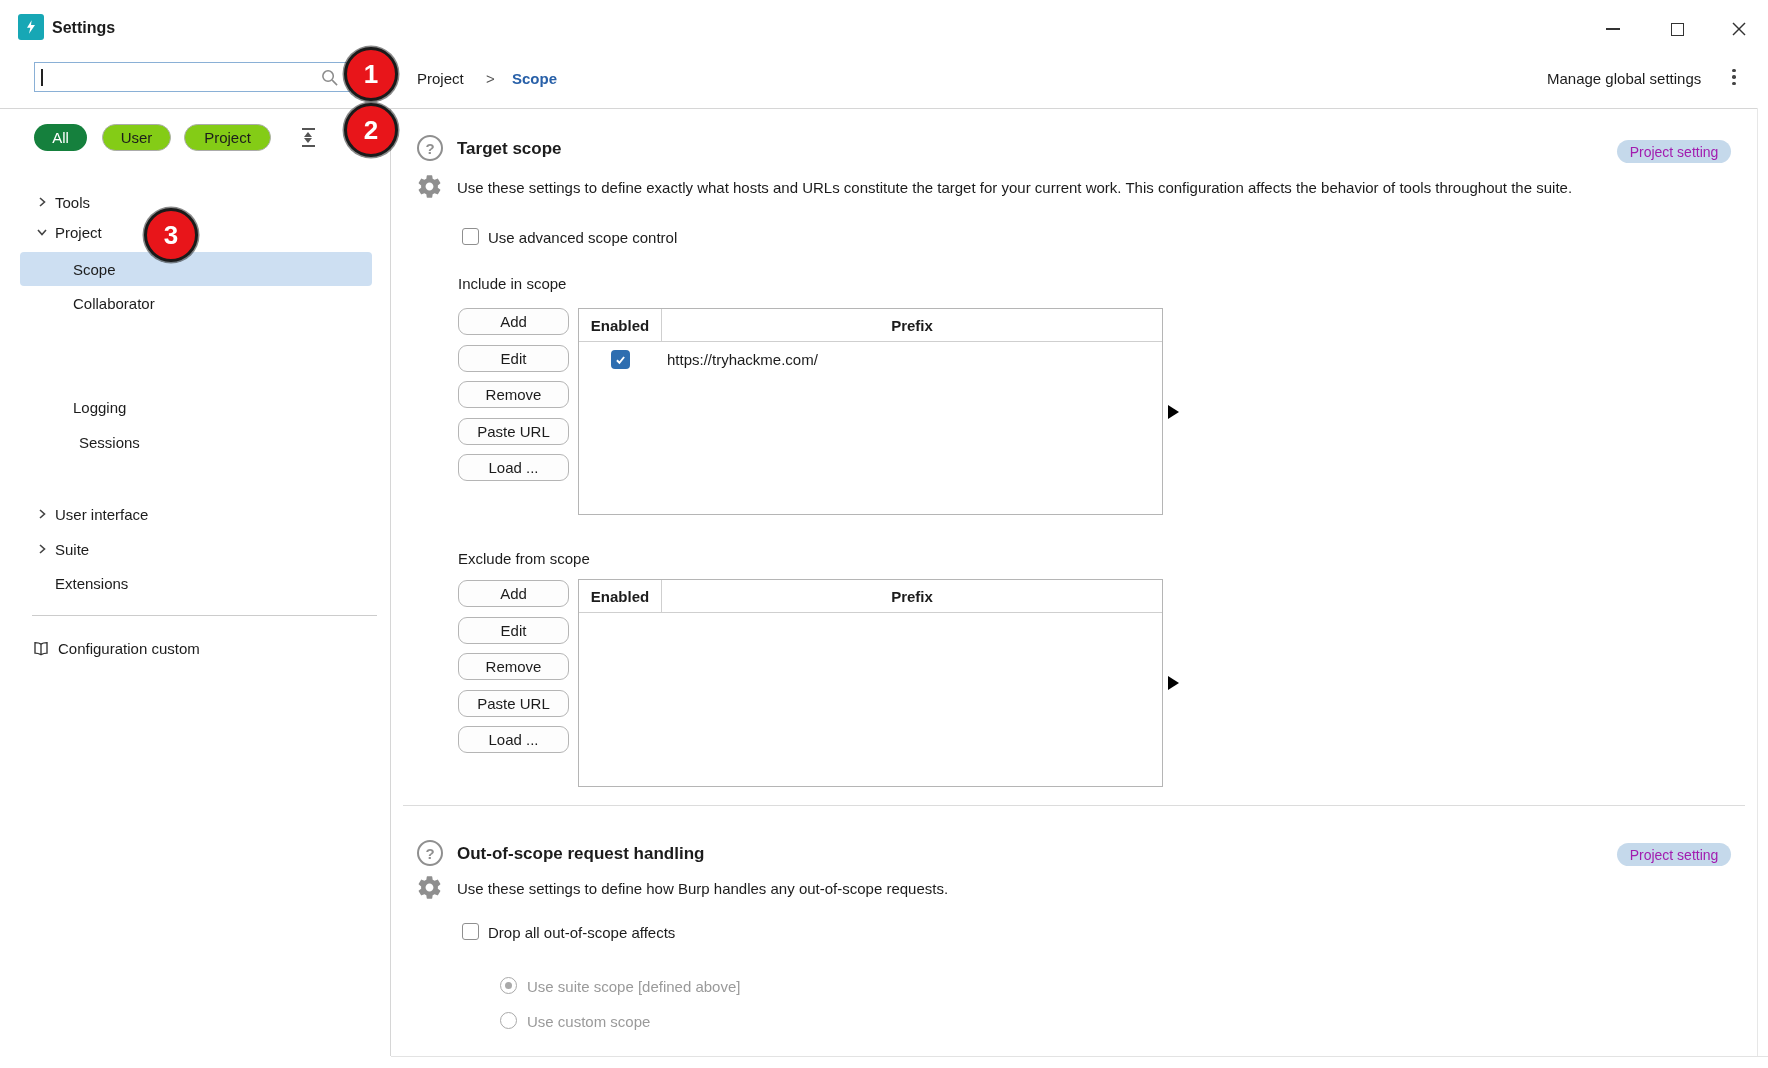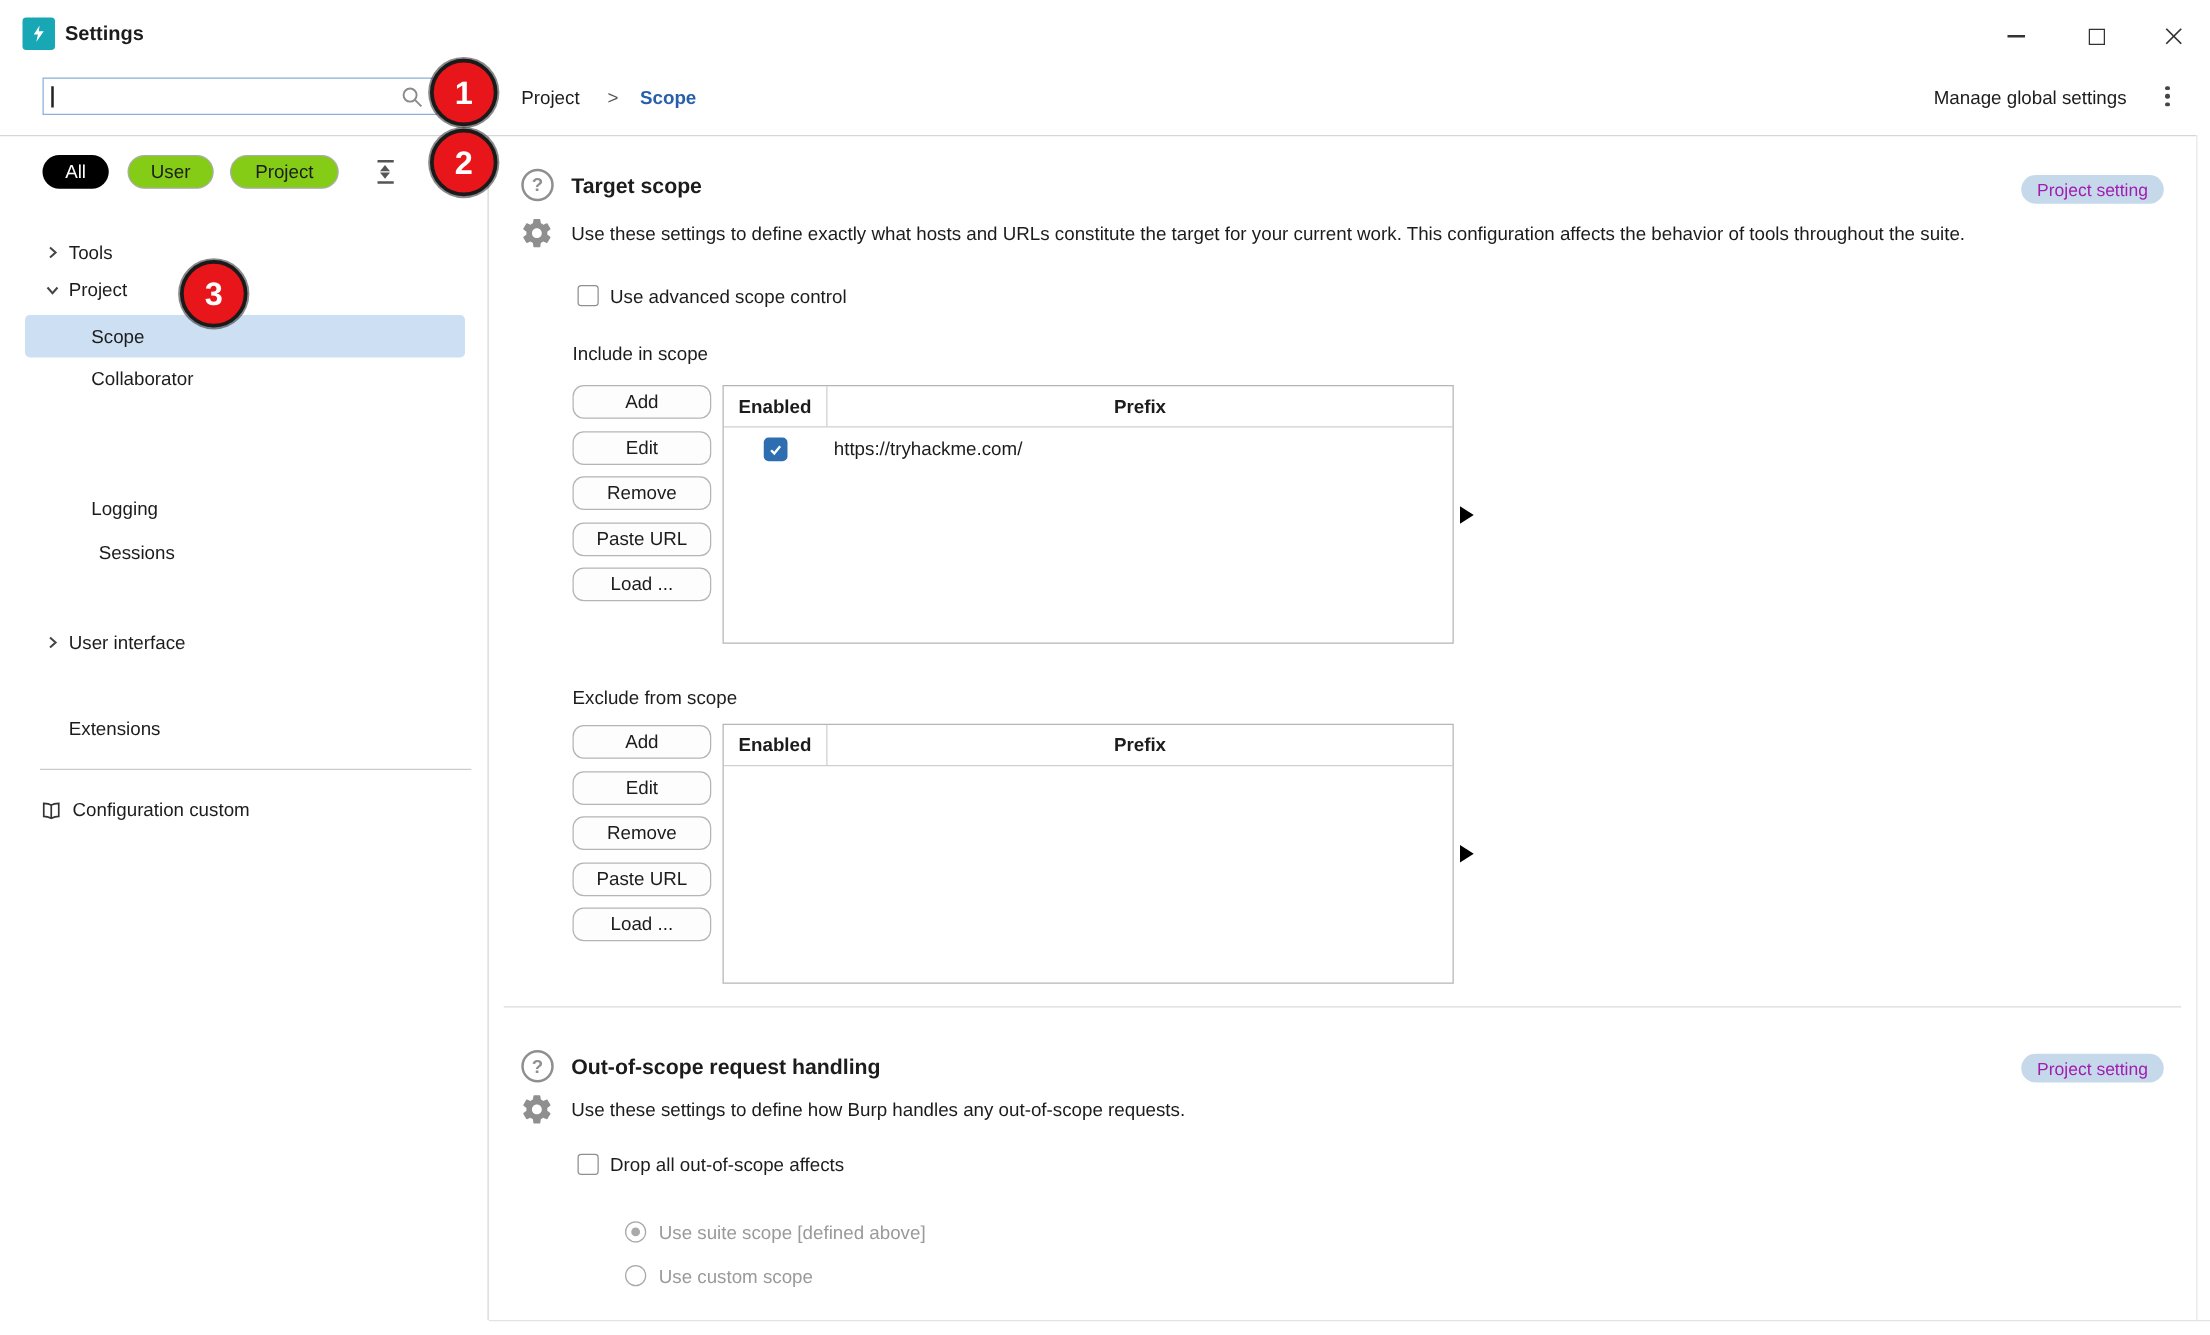--- a/index.html
+++ b/index.html
@@ -24,21 +24,21 @@
   .caret { left:41px; top:69px; width:1.5px; height:17px; background:#222; }
   .search-icon { left:320px; top:68px; width:19px; height:19px; }
 
   
   .hline { height:1px; background:#d6d6d6; }
   .vline { width:1px; background:#d6d6d6; }
 
   
   .pill { top:124px; height:27px; border-radius:14px; font-size:15px;
           display:flex; align-items:center; justify-content:center; cursor:default; }
-  .pill.on  { background:#000000; color:#fff; }
+  .pill.on  { background:#15803d; color:#fff; }
   .pill.off { background:#84cc16; color:#1c1c1c; border:1px solid #ababab; }
   .collapse-icon { left:297px; top:126px; width:22px; height:22px; display:flex; flex-direction:column;
                    align-items:center; justify-content:center; }
   .collapse-icon .bar { width:13px; height:2px; background:#555; margin:1px 0; }
   .collapse-icon .tri-up { width:0; height:0; border-left:4px solid transparent; border-right:4px solid transparent;
                            border-bottom:5px solid #555; margin:1px 0 0; }
   .collapse-icon .tri-down { width:0; height:0; border-left:4px solid transparent; border-right:4px solid transparent;
                              border-top:5px solid #555; margin:1px 0; }
 
   
@@ -168,20 +168,26 @@
   </div>
   <div class="abs tree-row" style="top:425px;margin-left:24px;">
     <span class="lbl-top">Sessions</span>
   </div>
   <div class="abs tree-row" style="top:497px;">
     <svg class="chev" viewBox="0 0 12 12">
         <polyline points="4,2 8.5,6 4,10" fill="none" stroke="#444" stroke-width="1.6"></polyline>
       </svg>
     <span class="lbl-top">User interface</span>
   </div>
+  <div class="abs tree-row" style="top:532px;">
+    <svg class="chev" viewBox="0 0 12 12">
+        <polyline points="4,2 8.5,6 4,10" fill="none" stroke="#444" stroke-width="1.6"></polyline>
+      </svg>
+    <span class="lbl-top">Suite</span>
+  </div>
   <div class="abs tree-row" style="top:566px;">
     <span class="lbl-top">Extensions</span>
   </div>
 
   <div class="abs hline" style="left:32px; top:615px; width:345px; background:#cccccc;"></div>
 
   <div class="abs cfg-row">
     <svg style="position:absolute; left:32px;" width="18" height="18" viewBox="0 0 24 24">
       <path d="M12 5.5C10 4 7 3.5 4 3.5v14c3 0 5 .5 8 2 3-1.5 5-2 8-2v-14c-3 0-6 .5-8 2z" fill="none" stroke="#333" stroke-width="1.8"></path>
       <line x1="12" y1="5.5" x2="12" y2="19.5" stroke="#333" stroke-width="1.8"></line>

